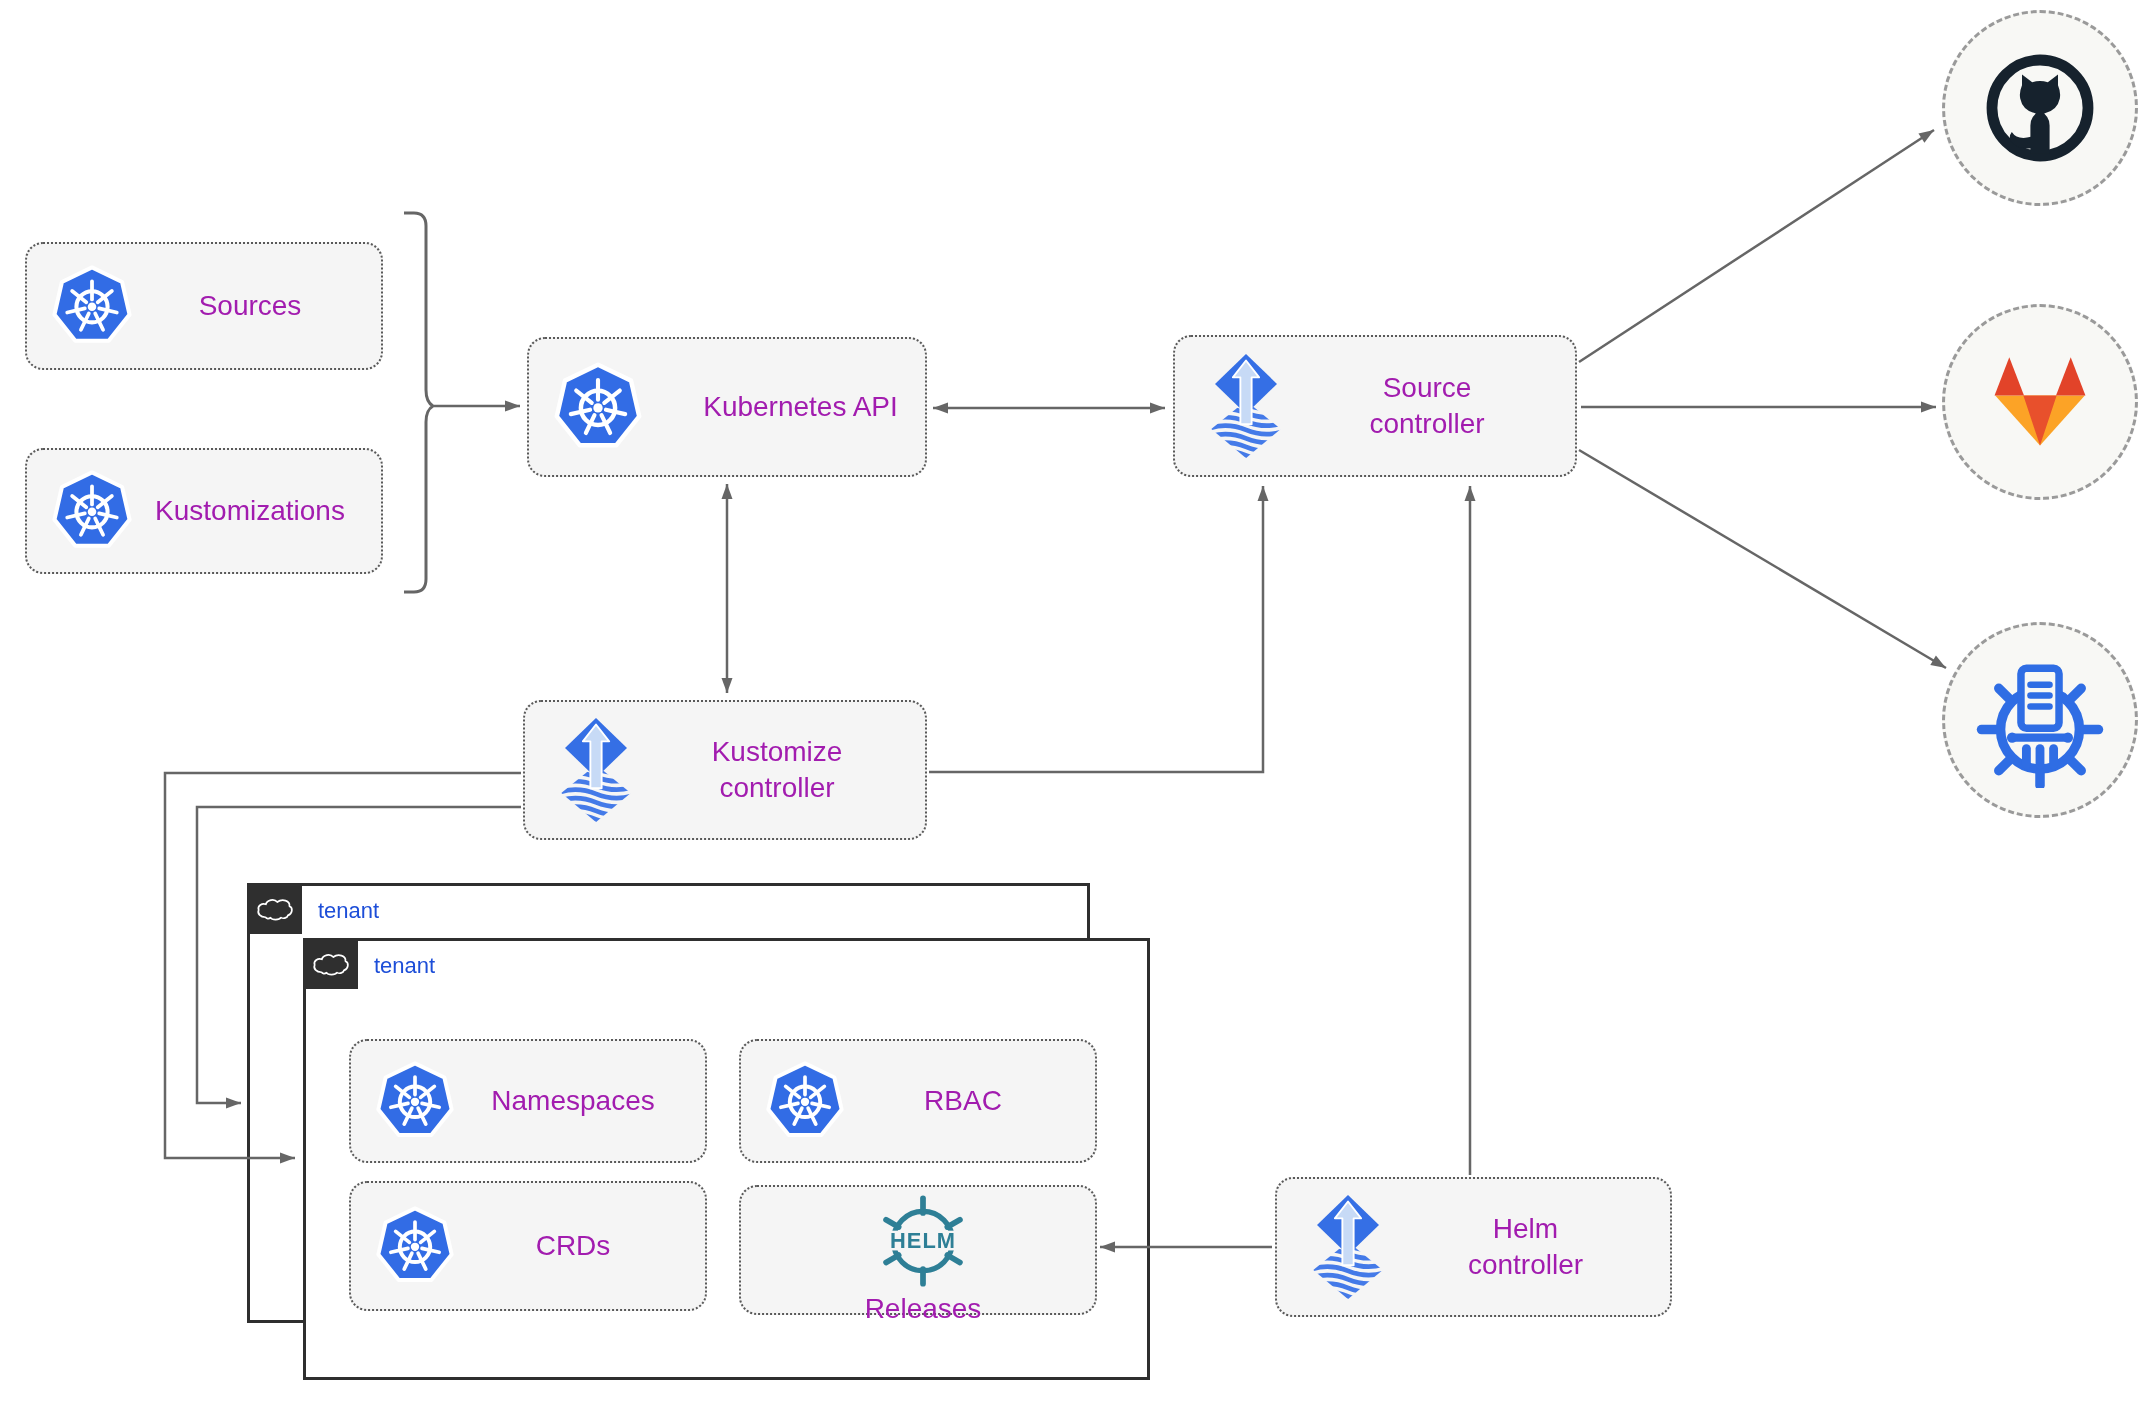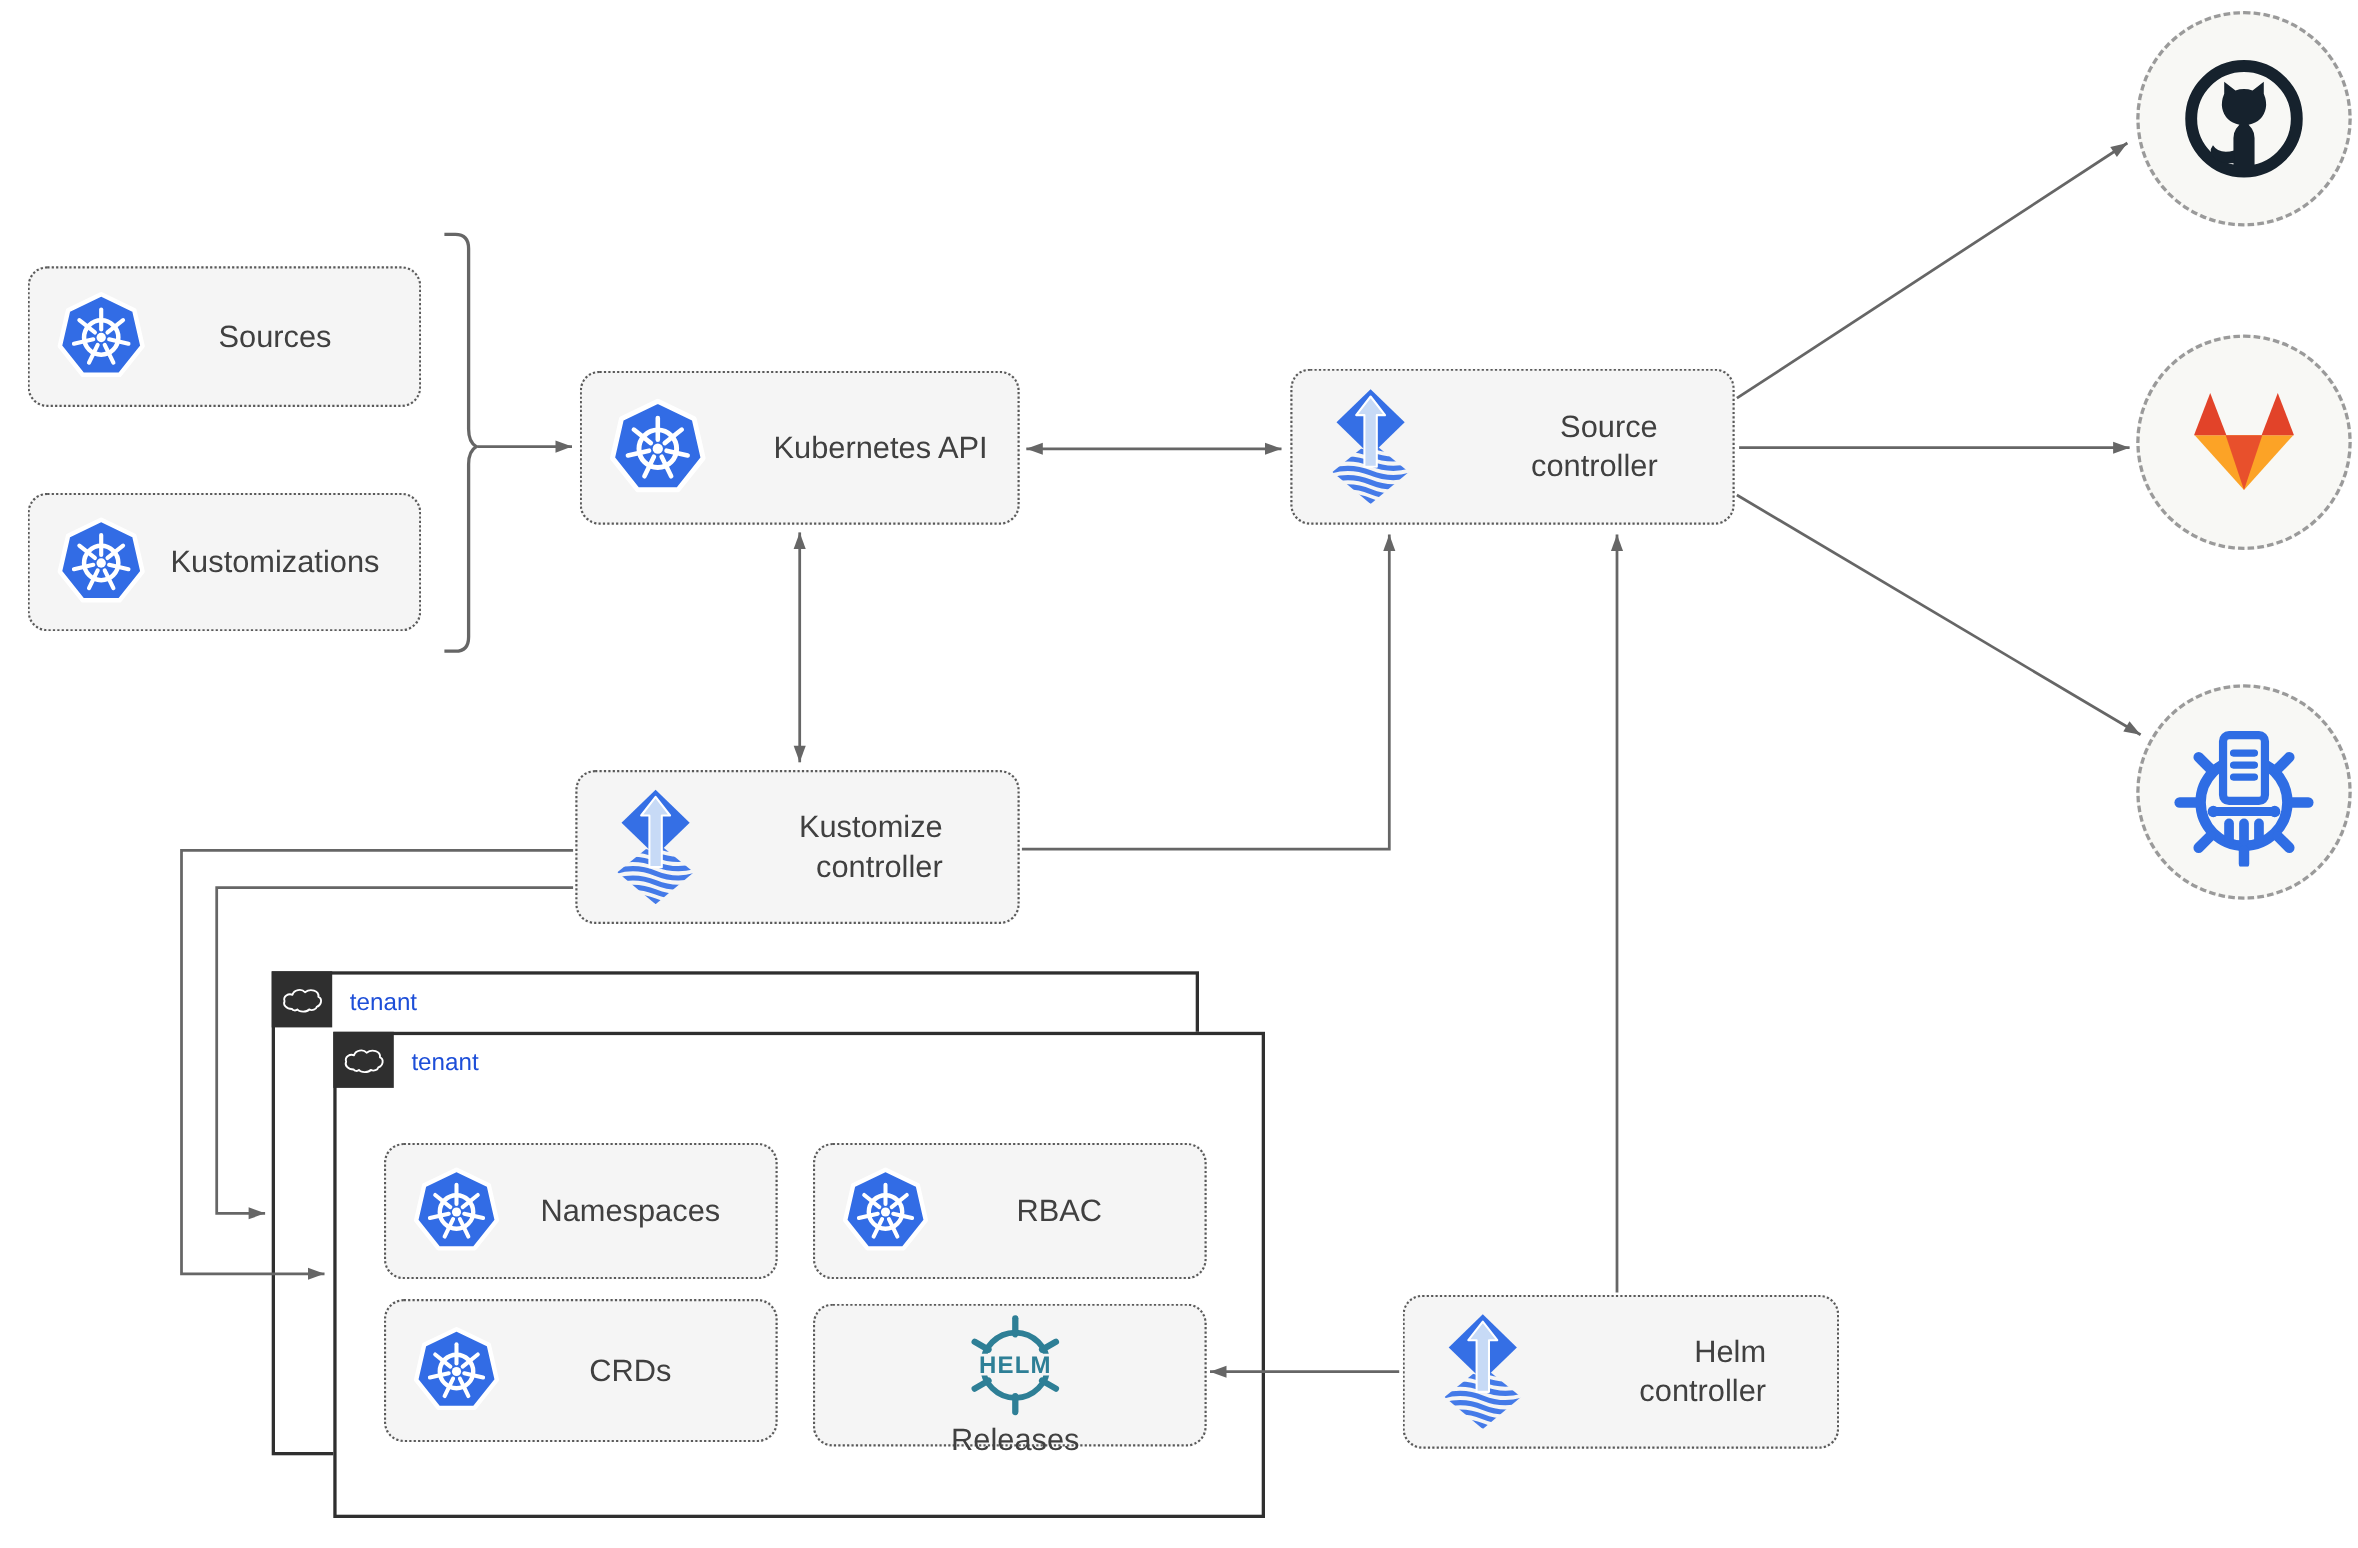--- a/index.html
+++ b/index.html
@@ -2,22 +2,22 @@
 <html><head>
 <meta charset="utf-8">
 <style>
   html,body{margin:0;padding:0;background:#ffffff;}
   .canvas{position:relative;width:2144px;height:1407px;background:#ffffff;
           font-family:"Liberation Sans",sans-serif;overflow:hidden;}
   .node{position:absolute;box-sizing:border-box;background:#F5F5F5;
         border:2px dotted #595959;border-radius:18px;
         display:flex;align-items:center;padding:0 14px 0 24px;}
   .node .icon{flex:none;display:flex;align-items:center;justify-content:center;}
-  .node .label{flex:1;text-align:center;font-size:28px;color:#404040;line-height:1.3;}
-  .lbl-narrow{display:inline-block;max-width:160px;text-align:right;}
+  .node .label{flex:1;text-align:center;font-size:28px;color:#a21caf;line-height:1.3;}
+  .lbl-narrow{display:inline-block;max-width:160px;}
   .tenant{position:absolute;background:#ffffff;border:3px solid #2F2F2F;box-sizing:border-box;}
   .badge{position:absolute;top:-3px;left:-3px;width:55px;height:51px;background:#2F2F2F;
          display:flex;align-items:center;justify-content:center;}
   .tenant-label{position:absolute;left:68px;top:12px;font-size:22px;color:#1d4ed8;}
   .endpoint{position:absolute;width:196px;height:196px;border-radius:50%;
             background:#F8F8F5;border:3px dashed #9a9a9a;box-sizing:border-box;
             display:flex;align-items:center;justify-content:center;}
   .overlay{position:absolute;left:0;top:0;pointer-events:none;z-index:40;}
   svg{display:block;}
   .hidden-defs{position:absolute;width:0;height:0;overflow:hidden;}

